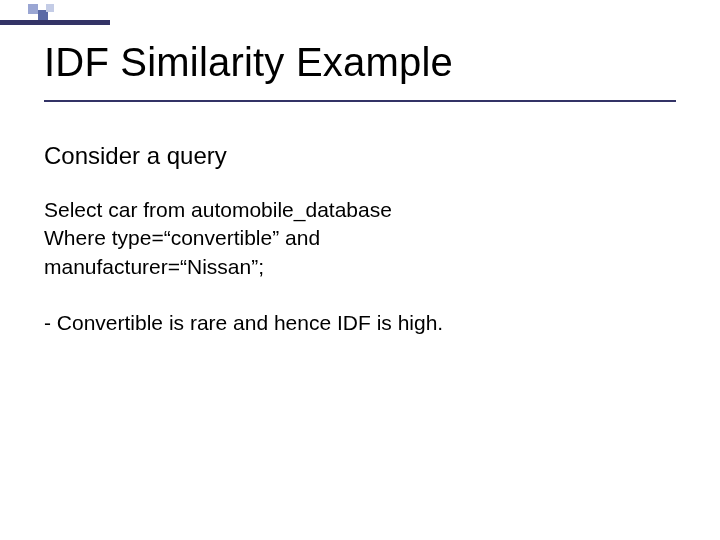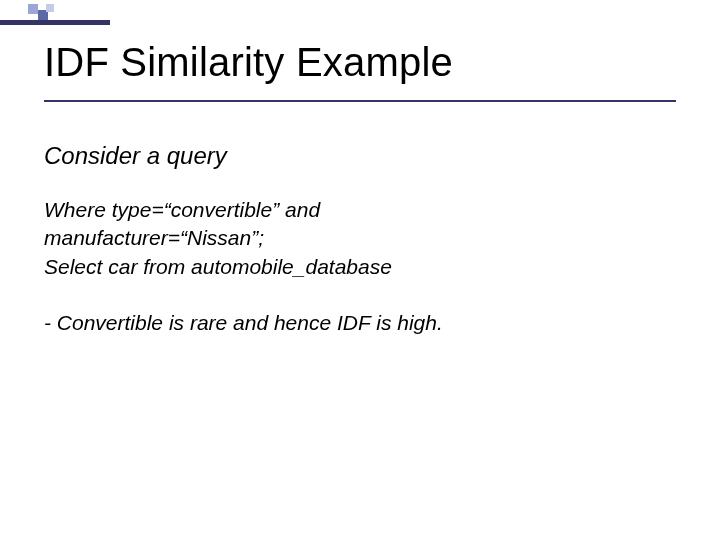--- a/index.html
+++ b/index.html
@@ -56,21 +56,20 @@
     left: 44px;
     width: 632px;
     height: 2px;
     background: #333366;
   }
   .body {
     position: absolute;
     top: 142px;
     left: 44px;
     right: 44px;
-    font-style: italic;
   }
   .lead {
     font-size: 24px;
     margin-bottom: 26px;
   }
   .code {
     font-size: 21px;
     line-height: 1.35;
     margin-bottom: 30px;
   }
@@ -89,18 +88,18 @@
     <div class="sq c"></div>
     <div class="bar"></div>
   </div>
 
   <div class="title">IDF Similarity Example</div>
   <div class="rule"></div>
 
   <div class="body">
     <div class="lead">Consider a query</div>
     <div class="code">
+      <div>Select car from automobile_database</div>
       <div>Where type=“convertible” and manufacturer=“Nissan”;</div>
-      <div>Select car from automobile_database</div>
     </div>
     <div class="note">- Convertible is rare and hence IDF is high.</div>
   </div>
 </div>
 
 </body></html>

